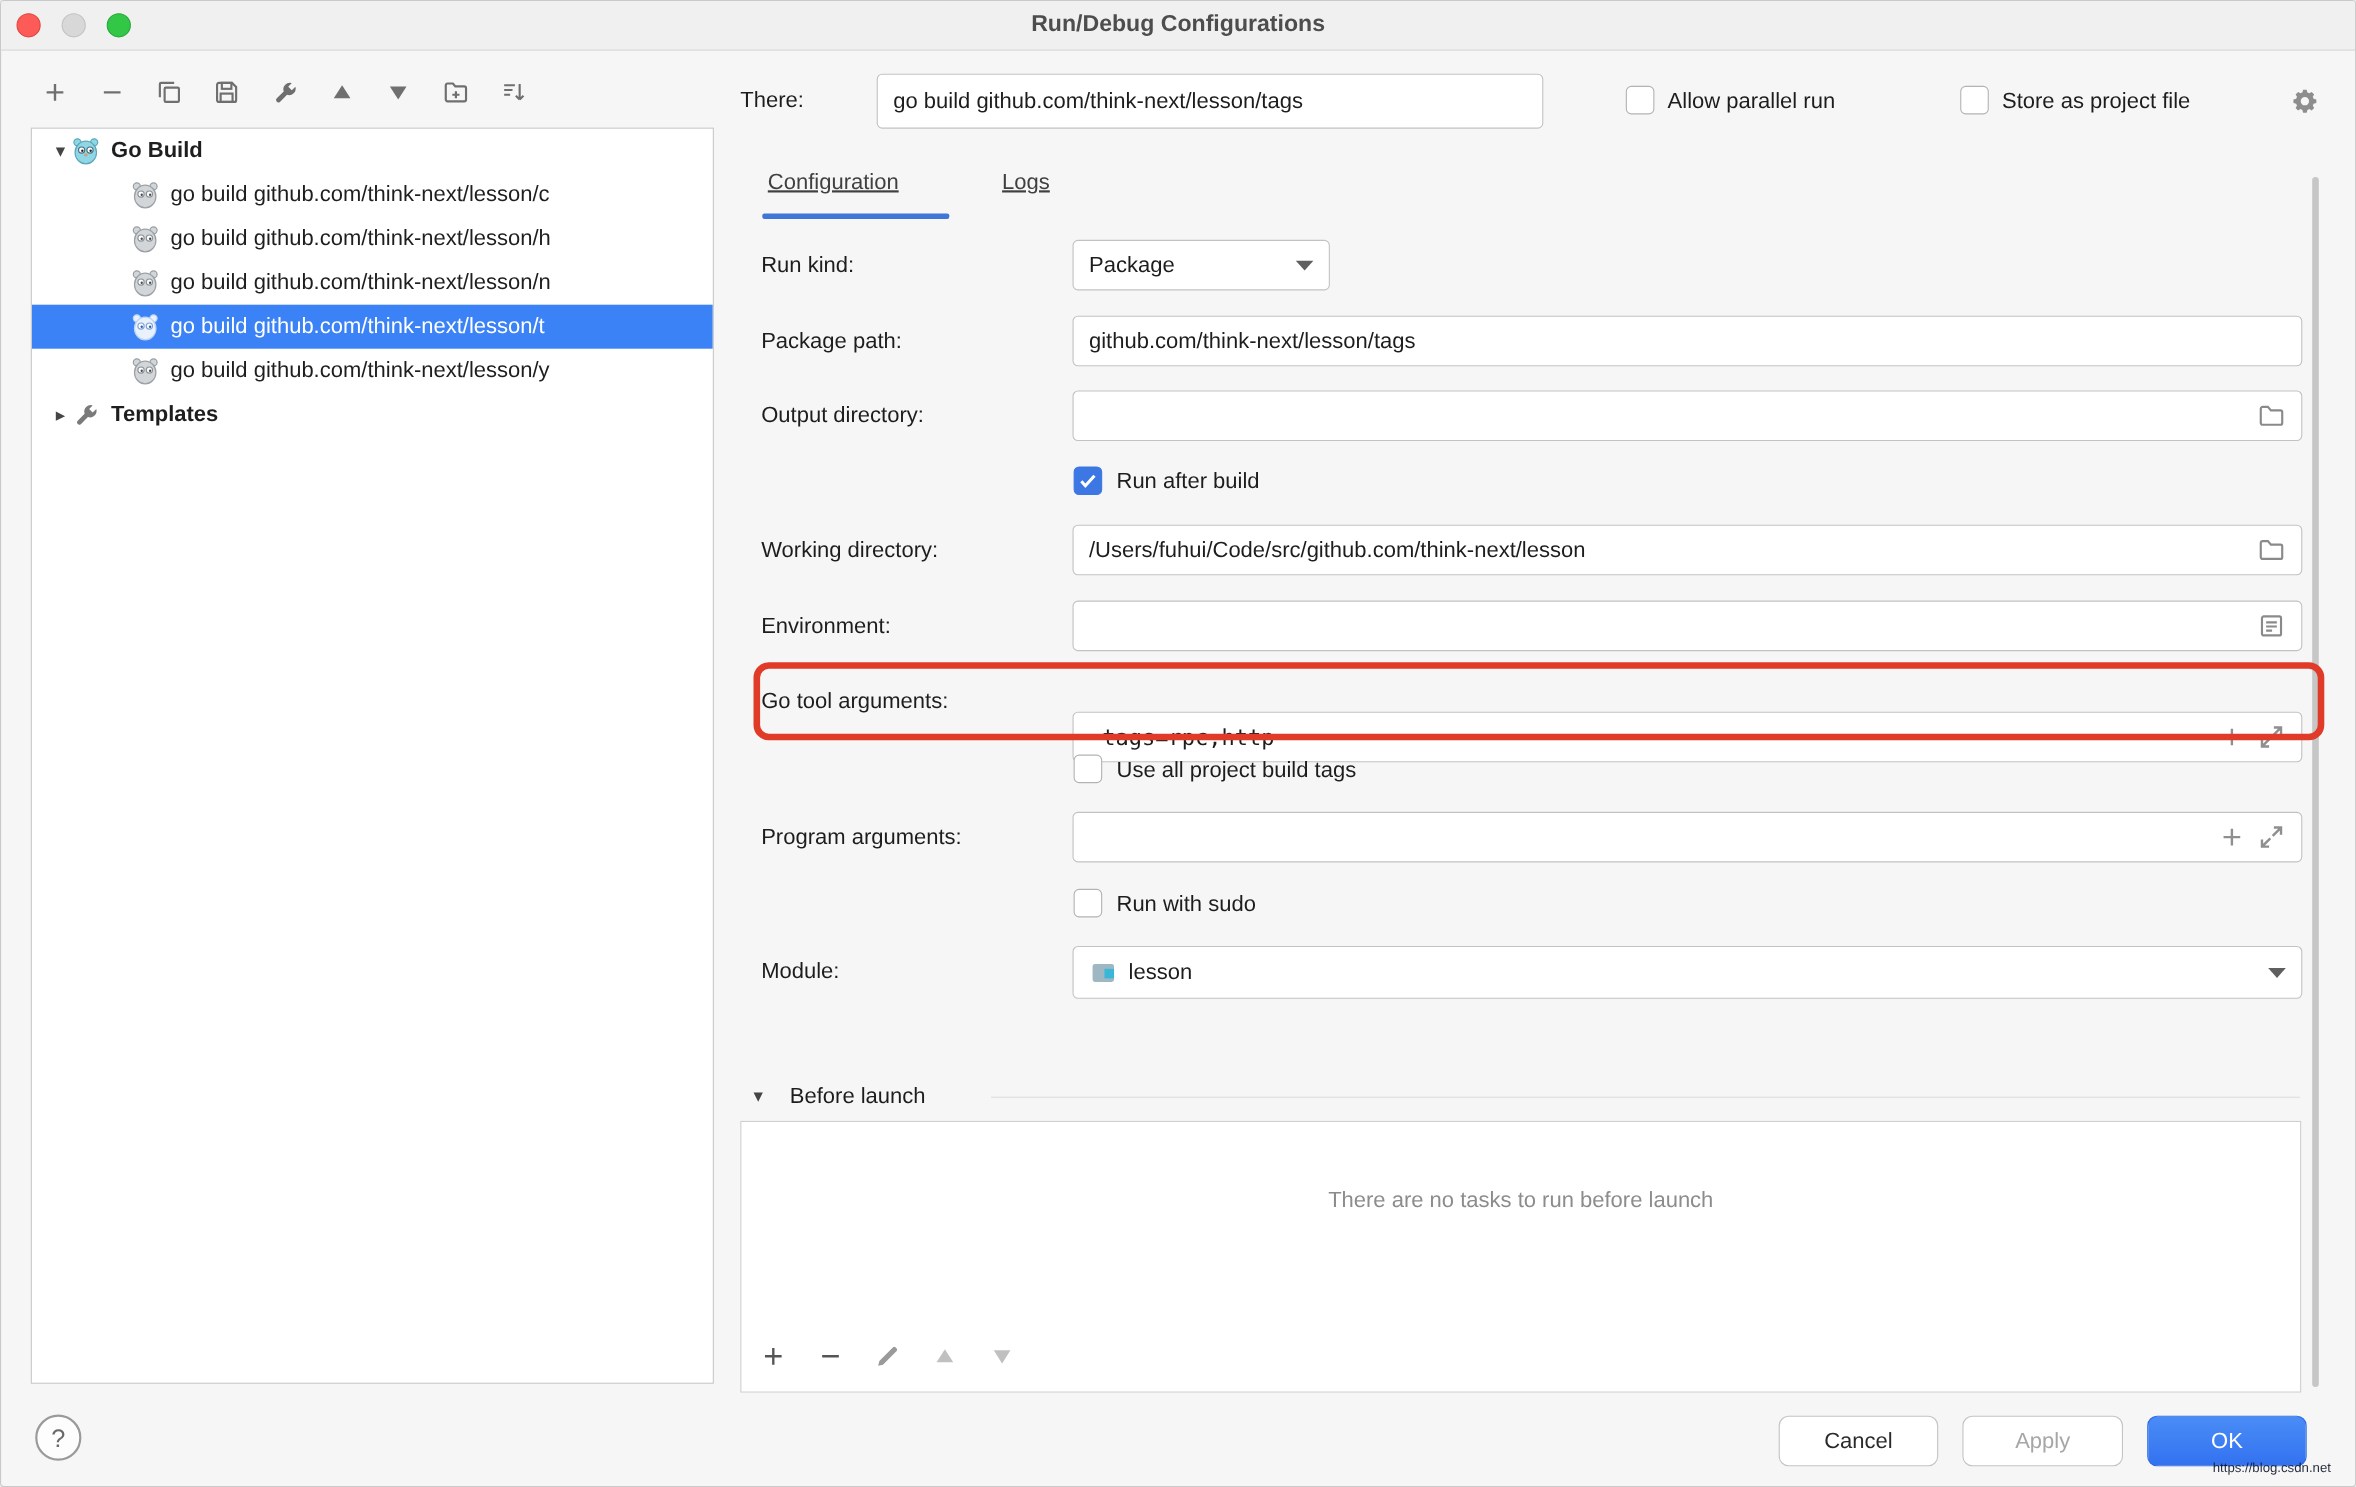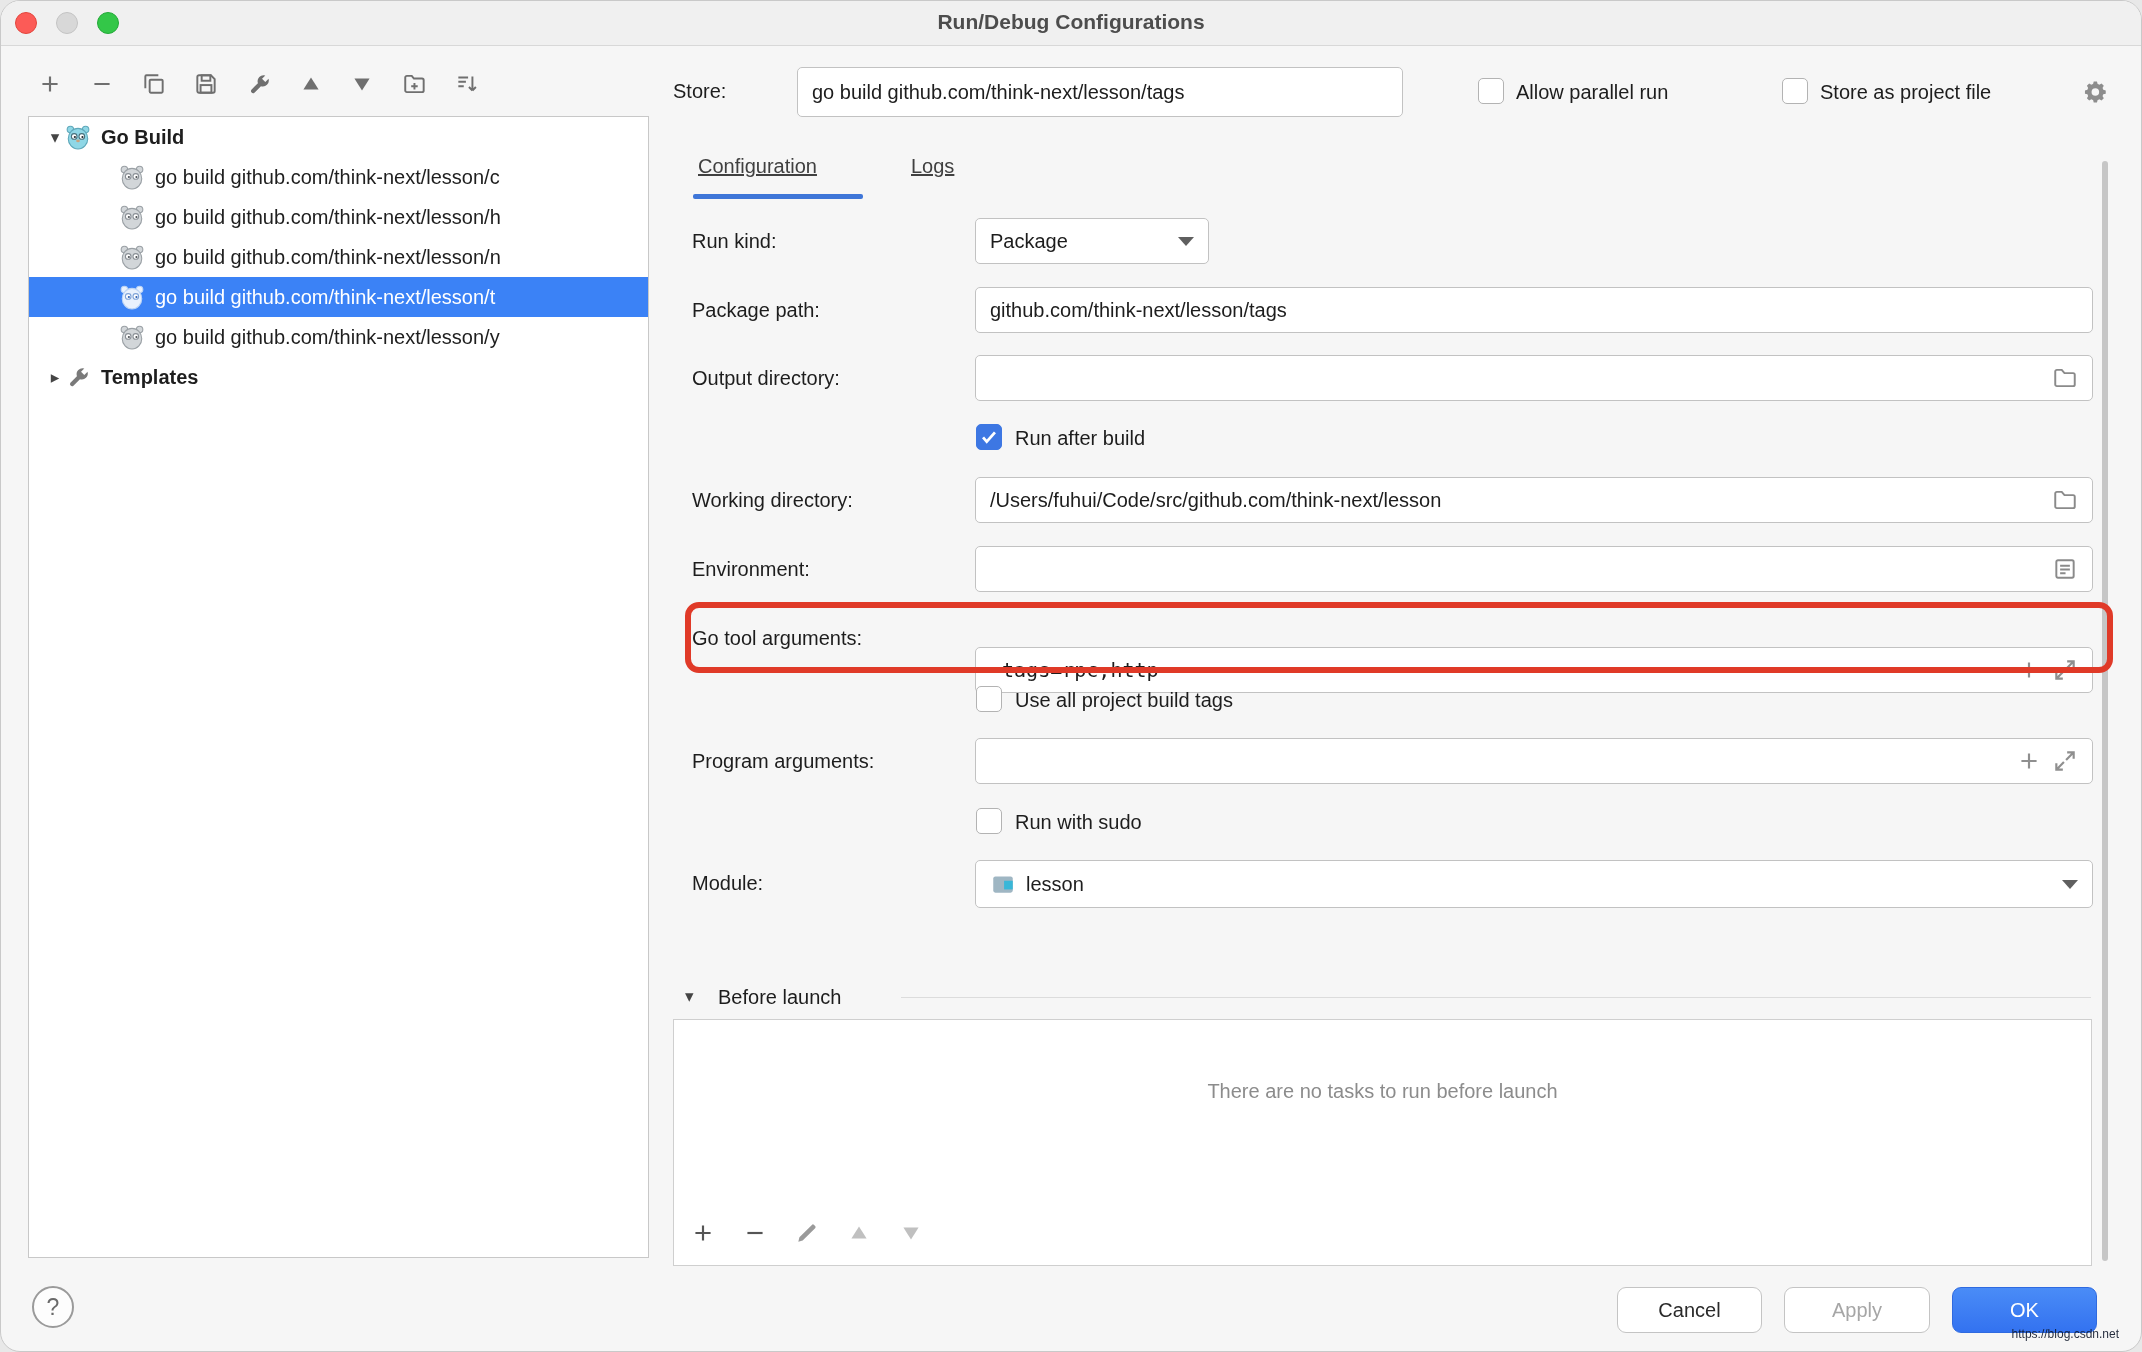--- a/index.html
+++ b/index.html
@@ -1,18 +1,18 @@
 <!DOCTYPE html>
 <html><head>
 <meta charset="utf-8">
 <style>
   * { margin:0; padding:0; box-sizing:border-box; }
   html,body { width:2142px; height:1352px; }
   body { font-family:"Liberation Sans", sans-serif; background:#e8e8e8; }
-  #app { position:relative; width:2142px; height:1352px; background:#f6f6f6; border-radius:20px; overflow:hidden; border:1px solid #c9c9c9; }
+  #app { position:relative; width:2142px; height:1352px; background:#f6f6f6; border-radius:4px; overflow:hidden; border:1px solid #c9c9c9; }
 
   
   .titlebar { position:absolute; left:0; top:0; width:100%; height:45px; background:#f0f0f0; border-bottom:1px solid #d8d8d8; }
   .title { position:absolute; left:0; top:9px; width:100%; text-align:center; font-size:21px; font-weight:600; color:#4d4d4d; }
   .tl { position:absolute; top:11px; width:22px; height:22px; border-radius:50%; }
   .tl.red { left:14px; background:#fc5b57; border:1px solid #e2463d; }
   .tl.gray { left:55px; background:#d8d8d8; border:1px solid #c3c3c3; }
   .tl.green { left:96px; background:#33c748; border:1px solid #24a939; }
   .label { position:absolute; font-size:20px; color:#1d1d1d; line-height:26px; white-space:nowrap; }
   .ibtn { position:absolute; width:34px; height:34px; display:flex; align-items:center; justify-content:center; }
@@ -223,21 +223,21 @@
           </svg>
       </span>
       <span class="rlabel">Templates</span>
     </div>
   </div>
 
   <div class="help-circle">
     <span>?</span>
   </div>
 
-  <span class="label" style="left:672px; top:77px;">Store:</span>
+  <span class="label" style="left:672px; top:77px;">There:</span>
   <div class="field" style="left:796px; top:66px; width:606px; height:50px;">
     <input value="go build github.com/think-next/lesson/tags" style="">
   </div>
 
   <span class="cb" style="left:1477px; top:77px;"></span>
   <span class="label" style="left:1515px; top:78px;">Allow parallel run</span>
 
   <span class="cb" style="left:1781px; top:77px;"></span>
   <span class="label" style="left:1819px; top:78px;">Store as project file</span>
 

